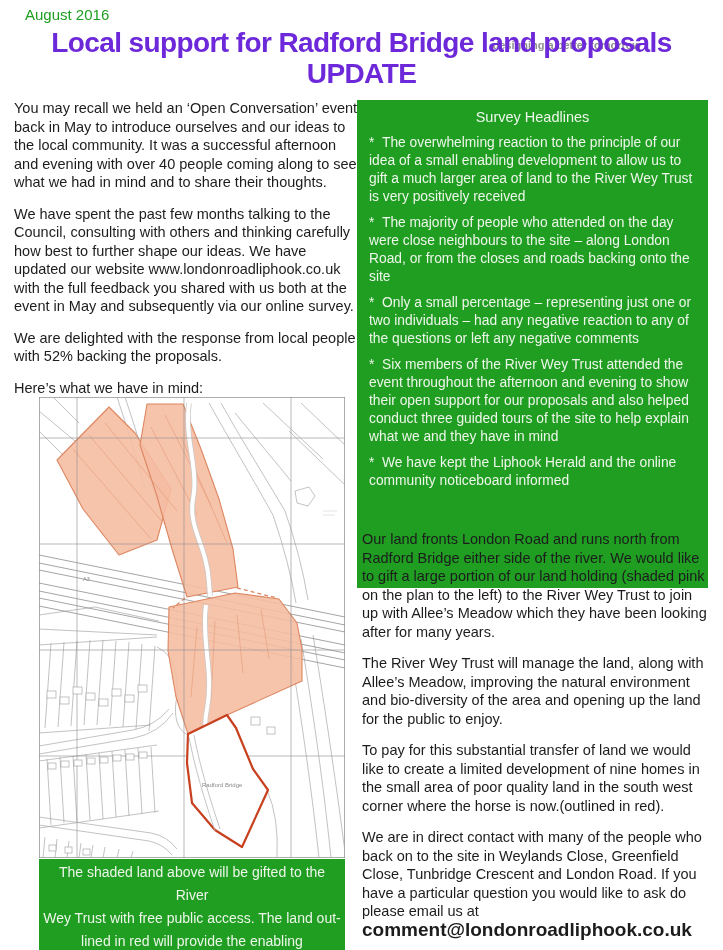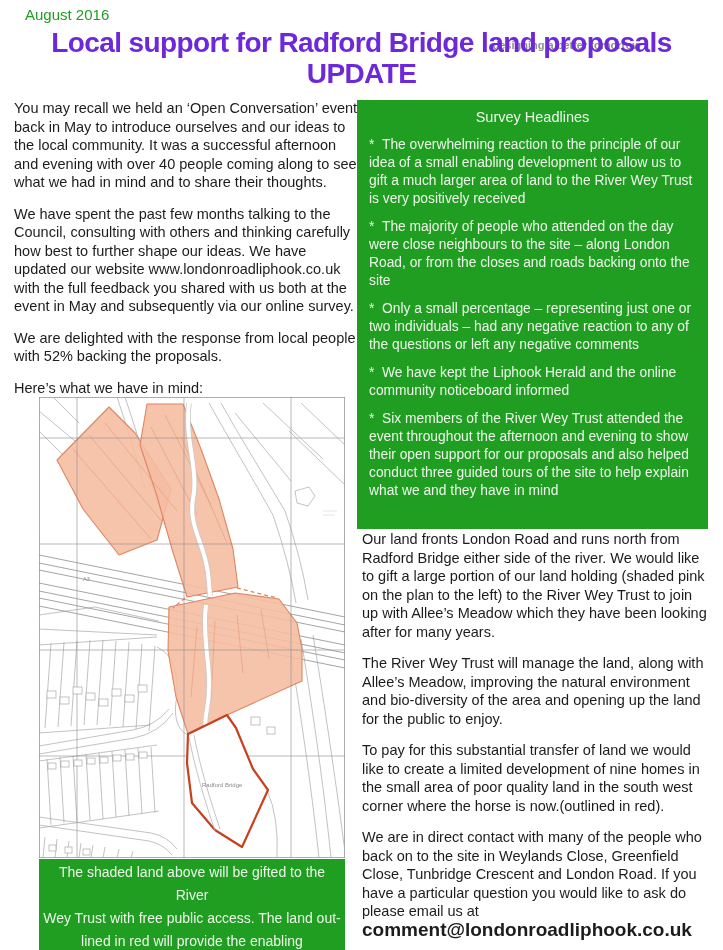--- a/index.html
+++ b/index.html
@@ -9,25 +9,25 @@
   }
   .date { position:absolute; left:25px; top:6px; font-size:15px; color:var(--green,#1f9e22); }
   .tagline { position:absolute; right:82px; top:3px; font-size:11px; font-weight:bold; color:var(--tagline-gray,#8f8f8f);margin-top:36px; }
   .title { position:absolute; left:0; right:0; top:27px; margin:0; text-align:center;
            font-size:28px; line-height:31px; font-weight:bold; color:#6d28d9; letter-spacing:-0.6px; }
   .title span { white-space:nowrap; }
 
   .leftcol { position:absolute; left:14px; top:99px; width:347px; font-size:14.5px; line-height:18.5px; }
   .leftcol p { margin:0 0 13px; }
 
-  .survey { position:absolute; left:357px; top:100px; width:351px; height:429px; box-sizing:border-box;
+  .survey { position:absolute; left:357px; top:100px; width:351px; height:488px; box-sizing:border-box;
             background:var(--green,#1f9e22); color:#eef6ea; font-size:13.8px; line-height:18px;
             padding:8px 12px; overflow:hidden; }
   .survey-title { text-align:center; margin:0 0 8px; font-size:14.5px; }
-  .survey p.bullet { margin:10px 0 8px; }
+  .survey p.bullet { margin:0 0 8px; }
   .survey .mark { display:inline-block; width:13px; }
 
   .map { position:absolute; left:39px; top:397px; width:306px; height:461px; }
   .map svg { display:block; width:306px; height:461px; background:#fff; }
 
   .caption { position:absolute; left:39px; top:859px; width:306px; box-sizing:border-box;
              background:var(--green,#1f9e22); color:#eef6ea; text-align:center;
              font-size:14px; line-height:23px; padding:2px 4px; white-space:pre-line; }
 
   .rightcol { position:absolute; left:362px; top:530px; width:350px; font-size:14.5px; line-height:18.5px; }
@@ -53,22 +53,22 @@
     <p>We have spent the past few months talking to the Council, consulting with others and thinking carefully how best to further shape our ideas. We have updated our website www.londonroadliphook.co.uk with the full feedback you shared with us both at the event in May and subsequently via our online survey.</p>
     <p>We are delighted with the response from local people with 52% backing the proposals.</p>
     <p>Here’s what we have in mind:</p>
   </div>
 
   <div class="survey">
     <div class="survey-title">Survey Headlines</div>
     <p class="bullet"><span class="mark">*</span><span>The overwhelming reaction to the principle of our idea of a small enabling development to allow us to gift a much larger area of land to the River Wey Trust is very positively received</span></p>
     <p class="bullet"><span class="mark">*</span><span>The majority of people who attended on the day were close neighbours to the site – along London Road, or from the closes and roads backing onto the site</span></p>
     <p class="bullet"><span class="mark">*</span><span>Only a small percentage – representing just one or two individuals – had any negative reaction to any of the questions or left any negative comments</span></p>
+    <p class="bullet"><span class="mark">*</span><span>Six members of the River Wey Trust attended the event throughout the afternoon and evening to show their open support for our proposals and also helped conduct three guided tours of the site to help explain what we and they have in mind</span></p>
     <p class="bullet"><span class="mark">*</span><span>We have kept the Liphook Herald and the online community noticeboard informed</span></p>
-    <p class="bullet"><span class="mark">*</span><span>Six members of the River Wey Trust attended the event throughout the afternoon and evening to show their open support for our proposals and also helped conduct three guided tours of the site to help explain what we and they have in mind</span></p>
   </div>
 
   <div class="map">
     <svg viewBox="0 0 306 461">
       <rect x="0" y="0" width="306" height="461" fill="#ffffff" stroke="#8a8a8a" stroke-width="1.4"></rect>
 
       <g stroke="#a8a8a8" stroke-width="0.7" fill="none">
         <path d="M0 14 L36 44 M0 34 L24 58 M14 0 L40 26"></path>
         <path d="M78 0 C88 30 98 62 106 92 M86 0 C96 30 106 62 114 92"></path>
         <path d="M196 16 L252 84 M224 6 L284 62 M250 34 L306 88 M262 6 L306 48"></path>

